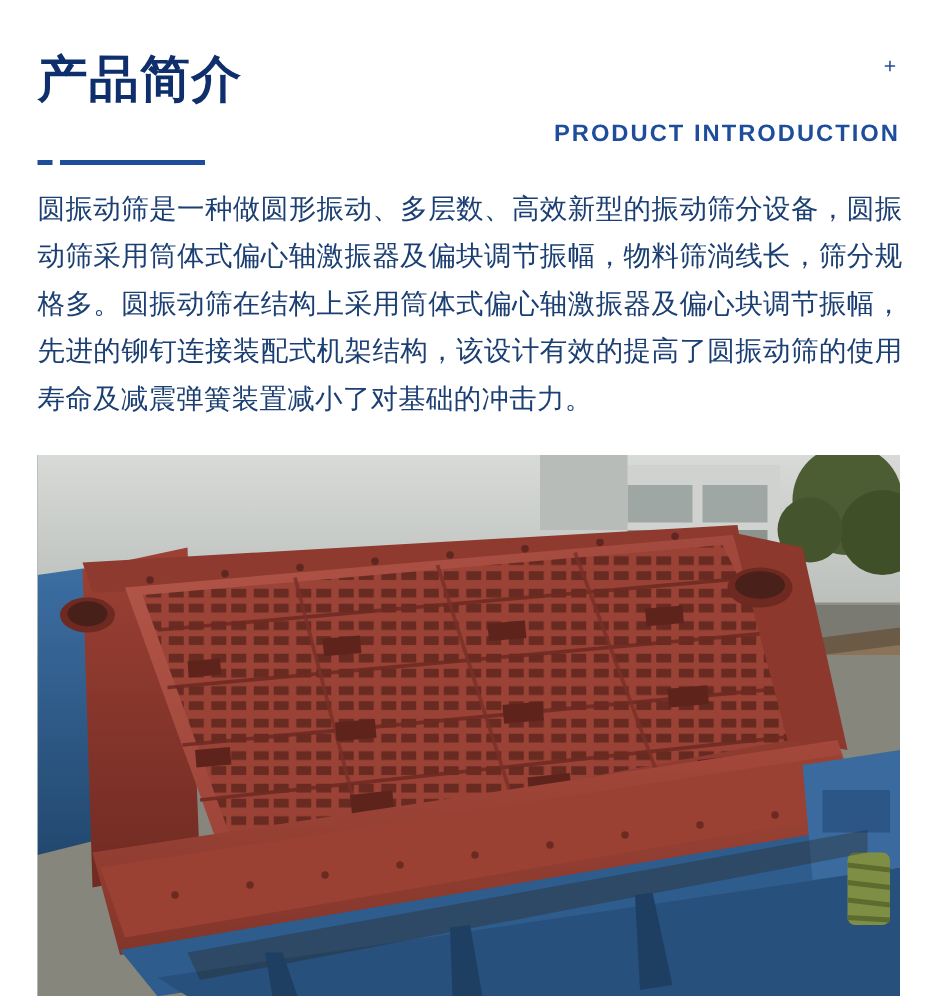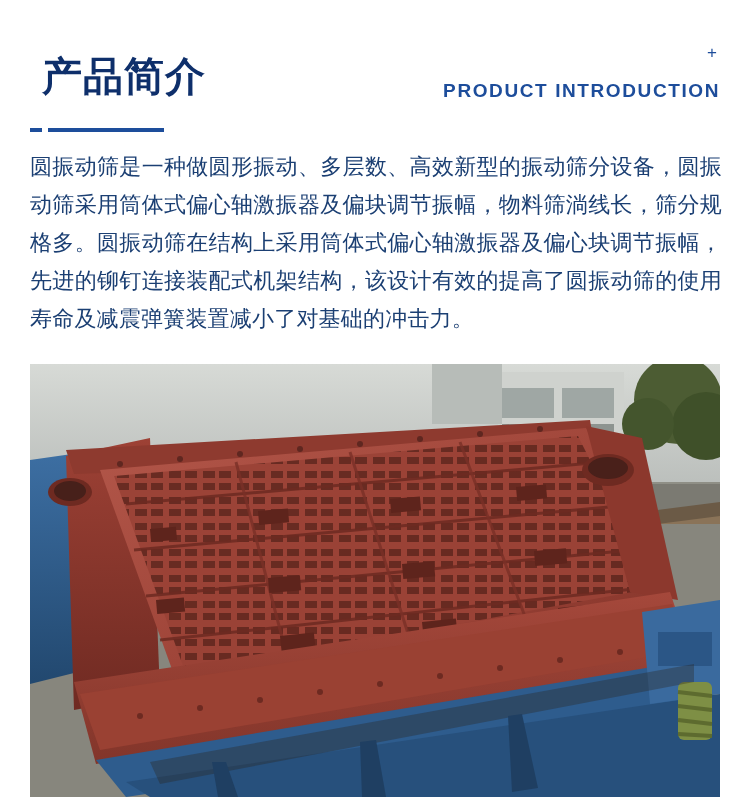--- a/index.html
+++ b/index.html
@@ -25,29 +25,29 @@
     padding: 40px 30px 0 30px;
     height: 110px;
     box-sizing: border-box;
   }
   .title-cn {
     font-size: 40px;
     font-weight: bold;
     color: #0e2f6b;
     letter-spacing: 1px;
     line-height: 1.1;
-    margin: 12px;
+    margin: 0;
     position: absolute;
     left: 30px;
     top: 42px;
   }
   .title-en {
     position: absolute;
     right: 30px;
-    top: 80px;
+    top: 97px;
     font-size: 19px;
     letter-spacing: 1.6px;
     color: #1d4d9b;
     font-weight: bold;
   }
   .plus-mark {
     position: absolute;
     right: 33px;
     top: 44px;
     color: #1d4d9b;

